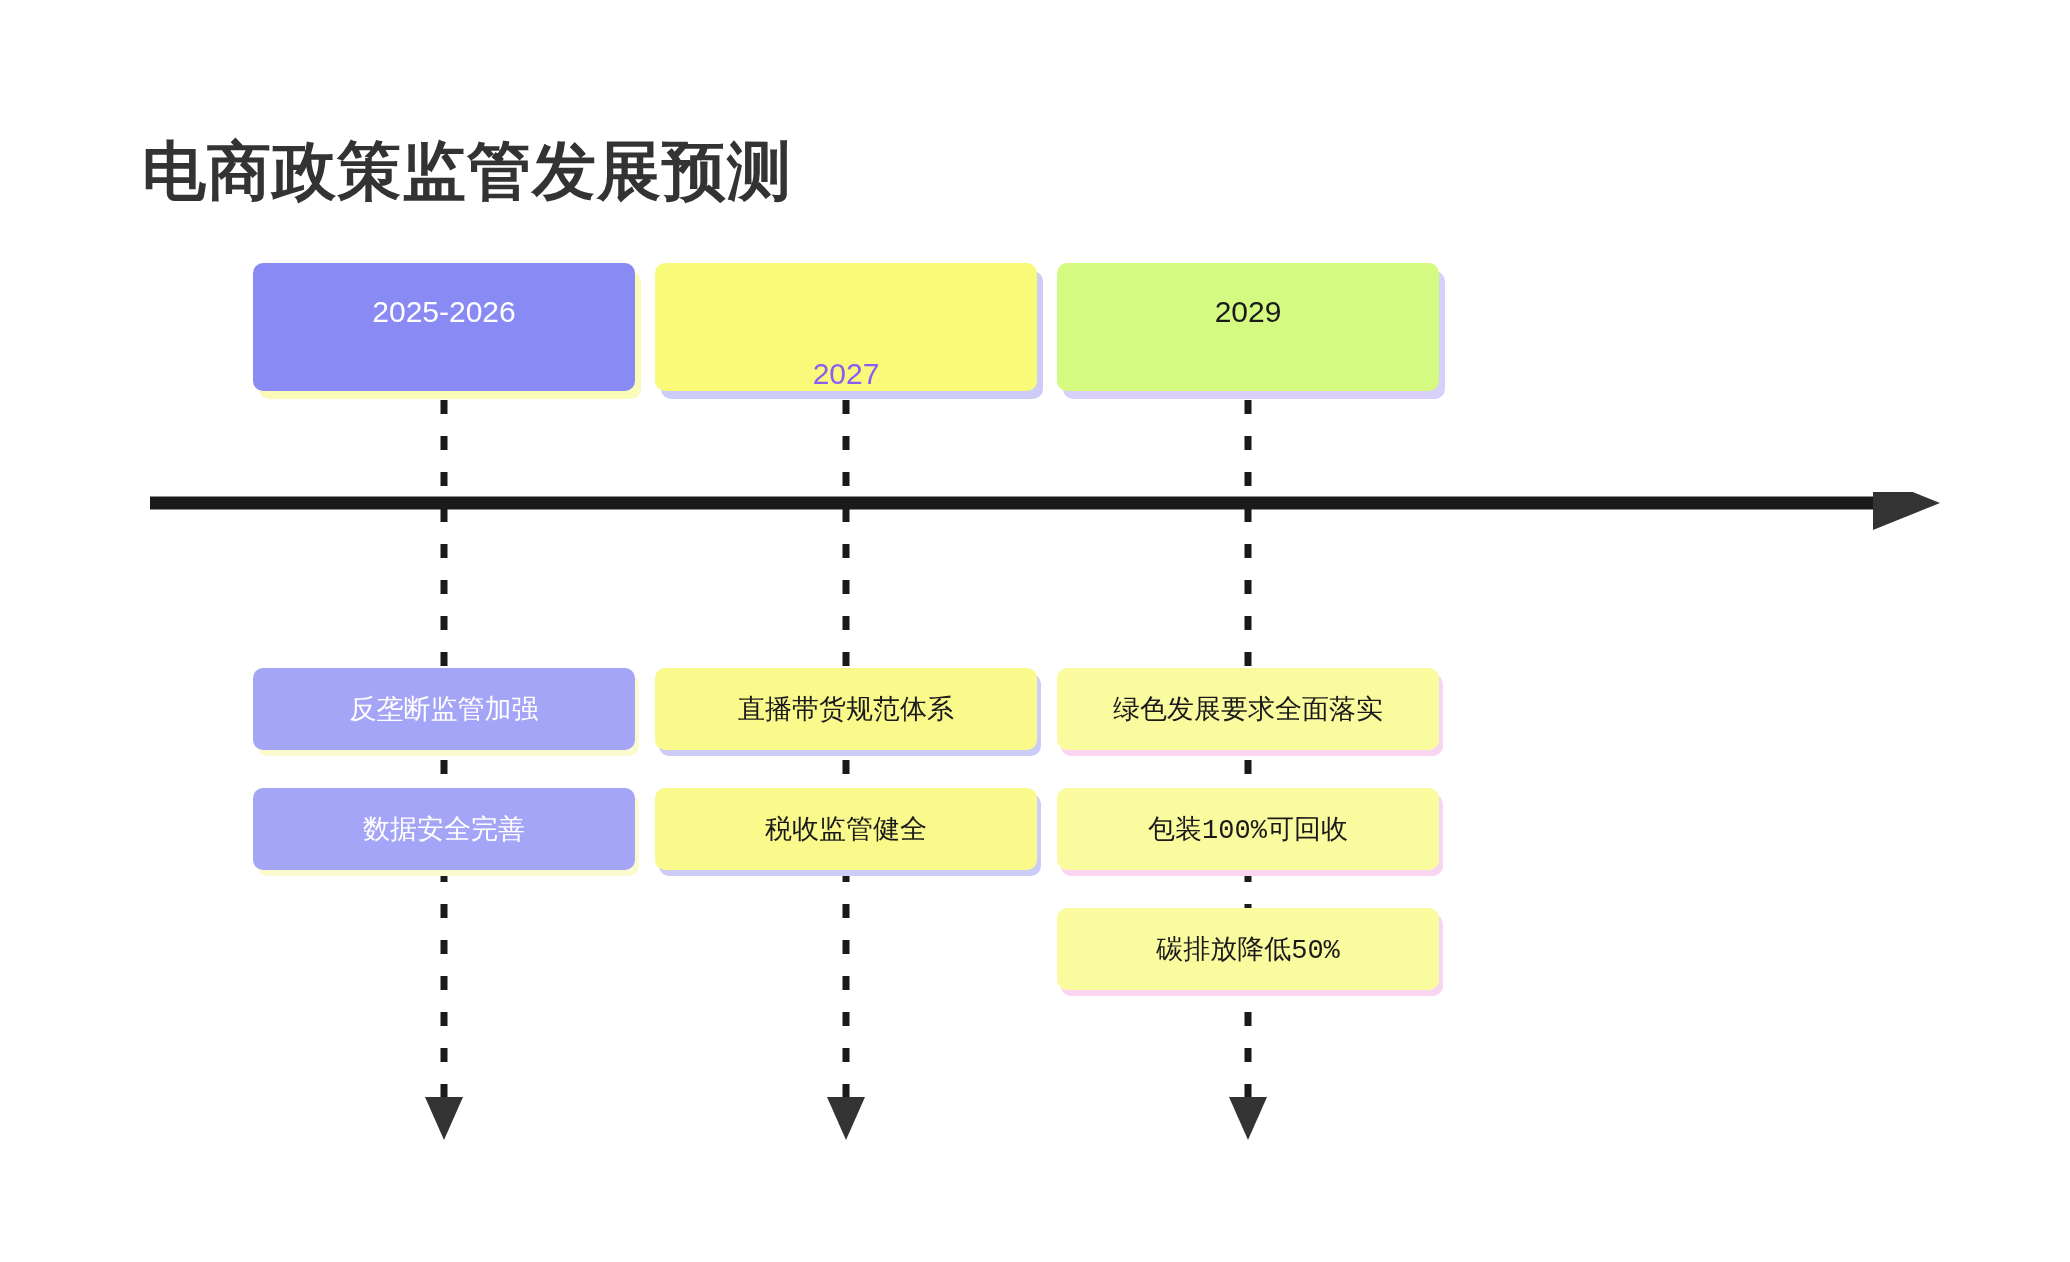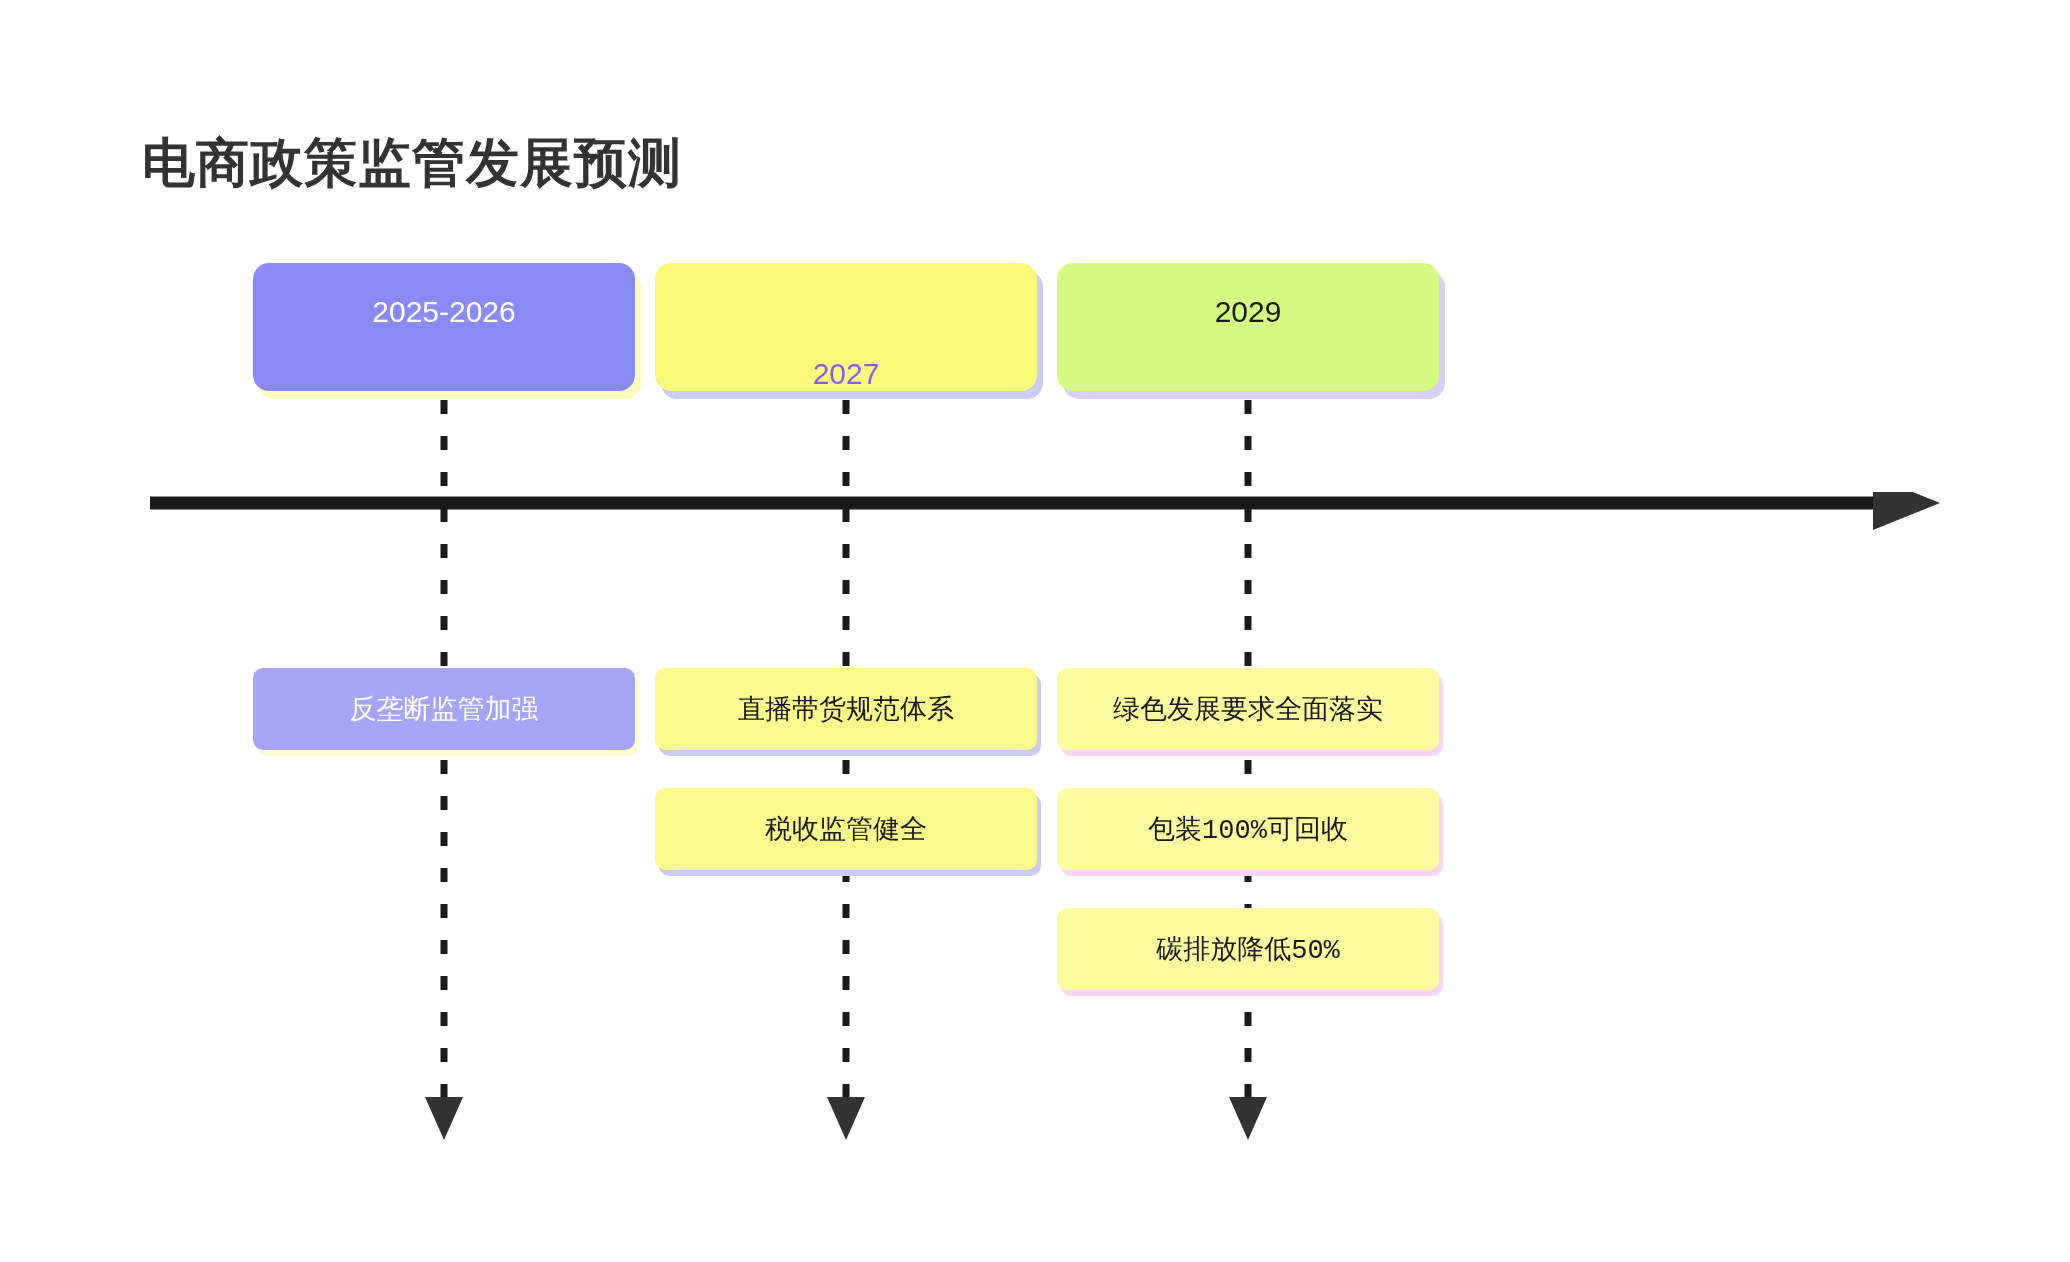--- a/index.html
+++ b/index.html
@@ -19,21 +19,21 @@
     position: relative;
     width: 2070px;
     height: 1262px;
   }
 
   
   #page-title {
     position: absolute;
     left: 142px;
     top: 128px;
-    font-size: 53px;
+    font-size: 64px;
     font-weight: bold;
     color: #333333;
     letter-spacing: 1px;
     white-space: nowrap;
   }
 
   
   #timeline-axis {
     position: absolute;
     left: 150px;
@@ -49,21 +49,21 @@
     top: 0;
     width: 2070px;
     height: 1262px;
   }
 
   
   .year-card {
     position: absolute;
     width: 382px;
     height: 128px;
-    border-radius: 16px;
+    border-radius: 10px;
     box-sizing: border-box;
     display: flex;
     align-items: flex-start;
     justify-content: center;
     padding-top: 32px;
     font-size: 30px;
     z-index: 4;
   }
   .year-card .year-label { pointer-events: none; }
 
@@ -165,20 +165,23 @@
     <span class="year-label">2027</span>
   </div>
 
   <div class="year-card c2">
     <span class="year-label">2029</span>
   </div>
 
   <div class="event-box col0 r0">
     <span>反垄断监管加强</span>
   </div>
+  <div class="event-box col0 r1">
+    <span>数据安全完善</span>
+  </div>
 
   <div class="event-box col1 r0">
     <span>直播带货规范体系</span>
   </div>
   <div class="event-box col1 r1">
     <span>税收监管健全</span>
   </div>
 
   <div class="event-box col2 r0">
     <span>绿色发展要求全面落实</span>

